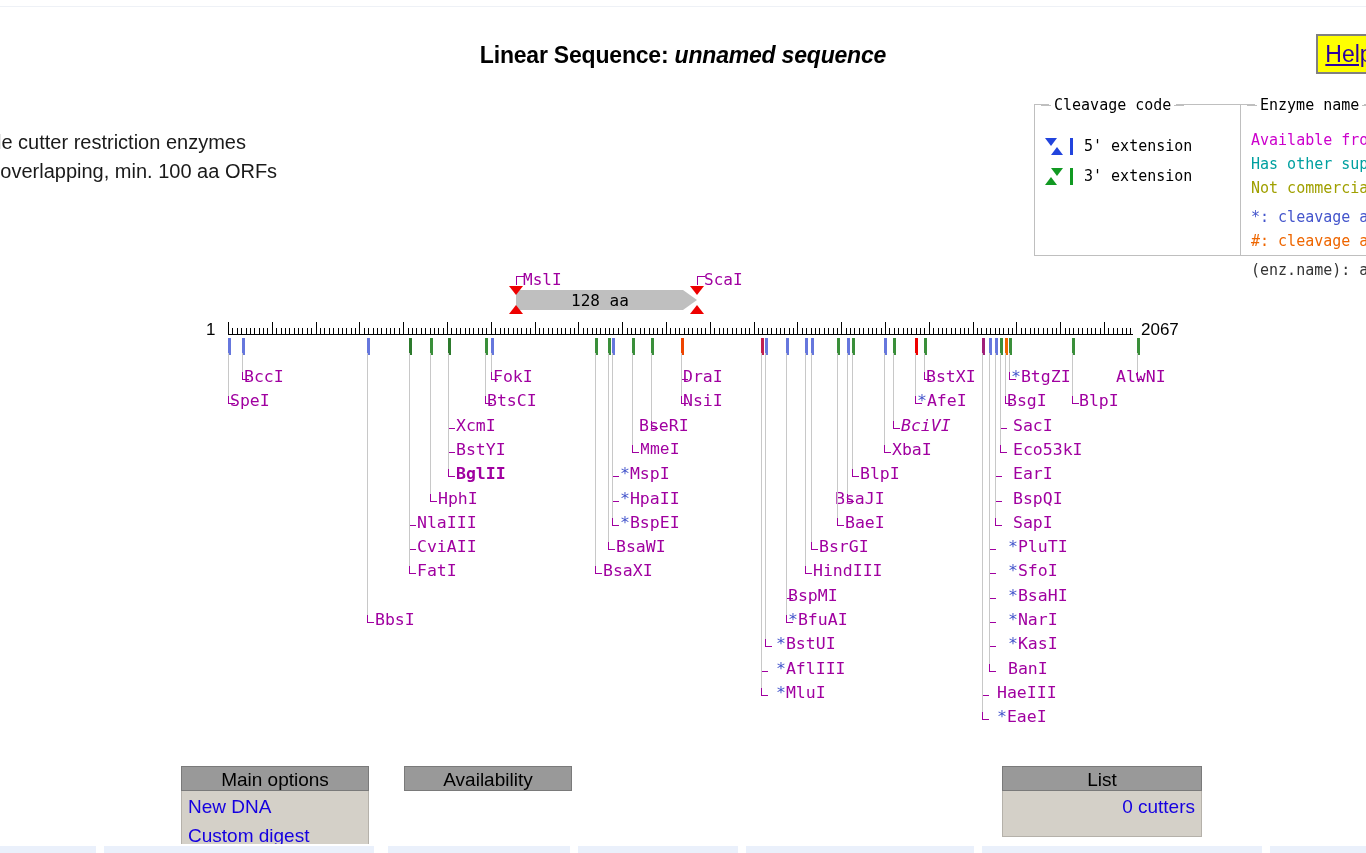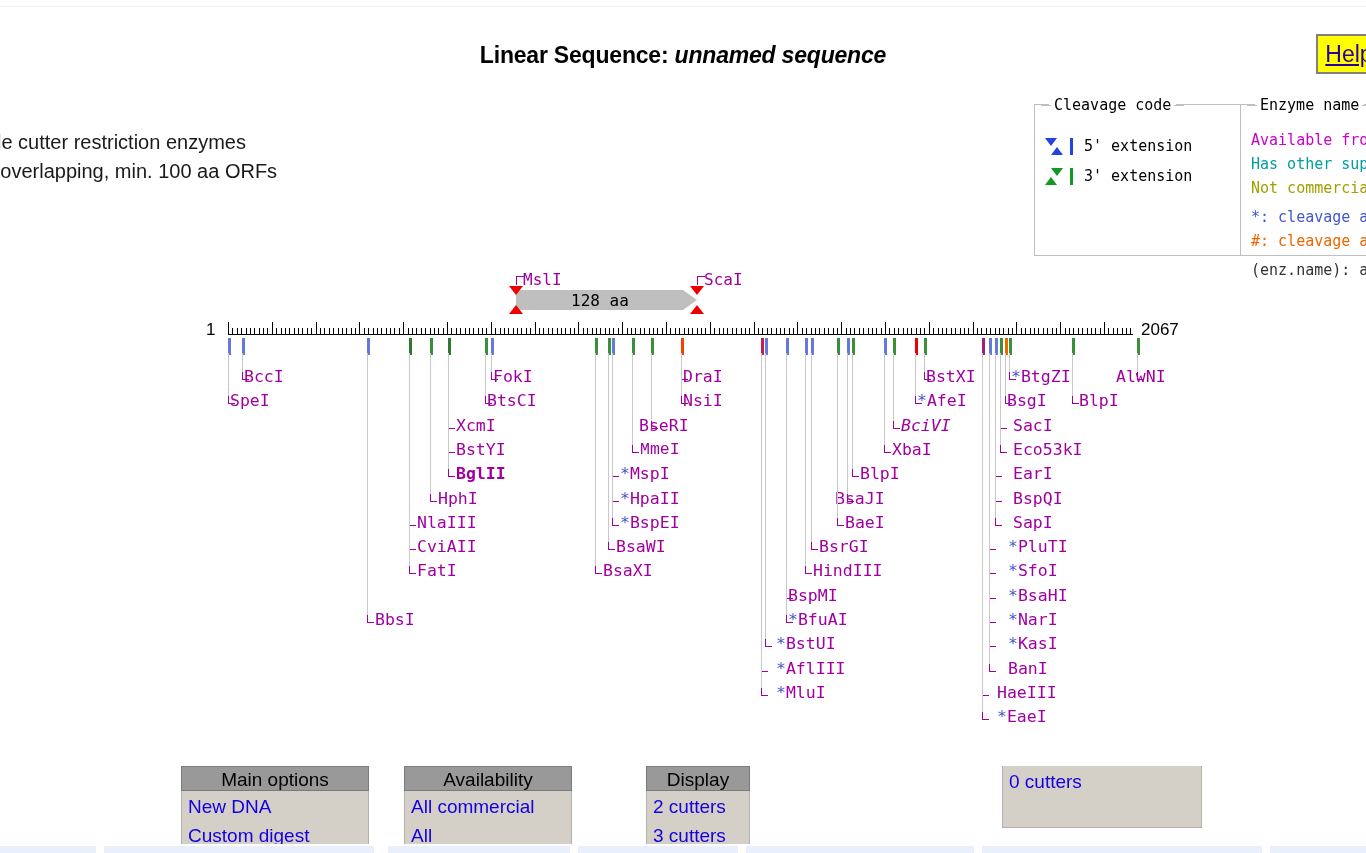--- a/index.html
+++ b/index.html
@@ -667,34 +667,24 @@
 <div id="menus">
     <div class="menu-col" style="left: 162px; width: 188px; margin-left: 19px;">
       <div class="menu-head">Main options</div>
       <div class="menu-body" style="height: 62px;">
         <div class="menu-item">New DNA</div>
         <div class="menu-item">Custom digest</div>
       </div>
     </div>
     <div class="menu-col" style="left: 404px; width: 168px;">
       <div class="menu-head">Availability</div>
-      <div class="menu-body" style="height: 62px;">
-        <div class="menu-item">All commercial</div>
-        <div class="menu-item">All</div>
-      </div>
-    </div>
-    <div class="menu-col" style="left: 646px; width: 104px;">
-      <div class="menu-head">Display</div>
-      <div class="menu-body" style="height: 62px;">
-        <div class="menu-item">2 cutters</div>
-        <div class="menu-item">3 cutters</div>
-      </div>
     </div>
     <div class="menu-col" style="left: 1002px; width: 200px;">
-      <div class="menu-body" style="height: 62px;">
+      <div class="menu-head">List</div>
+      <div class="menu-body" style="height: 46px; text-align: right;">
         <div class="menu-item">0 cutters</div>
       </div>
     </div>
   </div>
 
 <div id="bottom-strip">
     <div class="seg" style="left: 0px; width: 96px;"></div>
     <div class="seg" style="left: 104px; width: 270px;"></div>
     <div class="seg" style="left: 388px; width: 182px;"></div>
     <div class="seg" style="left: 578px; width: 160px;"></div>

